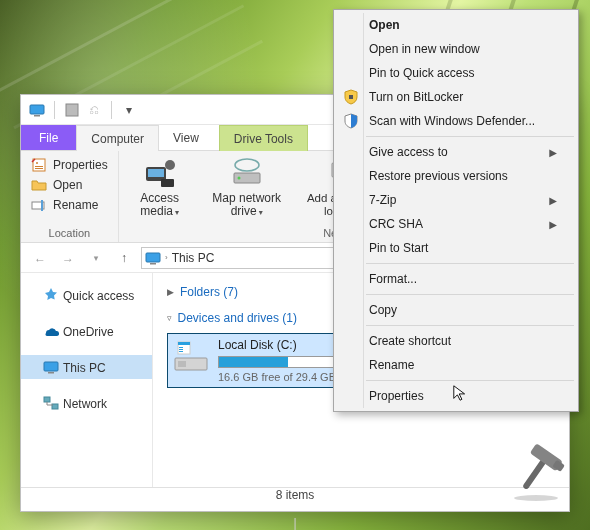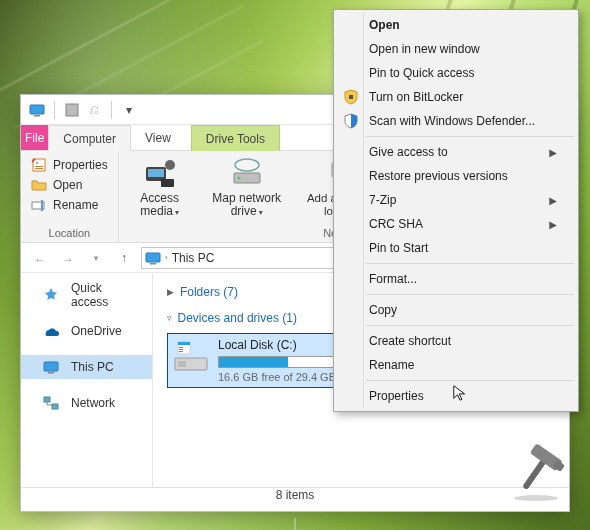--- a/index.html
+++ b/index.html
@@ -18,21 +18,21 @@
 .titlebar { height:30px; background:#fff; display:flex; align-items:center; border-bottom:1px solid #e6e6e6; position:relative; }
 .tb-ql { display:flex; gap:6px; padding:0 8px; align-items:center; }
 .tb-ql .qicon { width:16px; height:16px; display:flex; align-items:center; justify-content:center; color:#555; }
 .sep { width:1px; height:18px; background:#d0d0d0; margin:0 3px;}
 .tb-tabchunk { margin-left:auto; height:100%; display:flex; align-items:stretch; }
 .tb-tab { padding:0 22px; display:flex; align-items:center; border-left:1px solid #cce38f; background:#cce38f; color:#222; font-size:12px; }
 .tb-title { padding:0 14px; display:flex; align-items:center; color:#444; }
 
 .ribbon-tabs { height:26px; background:#fff; display:flex; padding-left:0; border-bottom:1px solid #dcdcdc; }
 .rtab { padding:0 14px; display:flex; align-items:center; color:#444; cursor:default; }
-.rtab.file { background:#ec4899; color:#fff; padding:0 4px;}
+.rtab.file { background:#8b5cf6; color:#fff; padding:0 18px;}
 .rtab.active { background:#f4f4f4; border:1px solid #dcdcdc; border-bottom:none; margin-bottom:-1px;}
 .rtab.ctx { background:#cce38f; border:1px solid #b8d273; border-bottom:none; margin-bottom:-1px;}
 
 .ribbon { height:92px; background:#f4f4f4; display:flex; border-bottom:1px solid #dcdcdc; }
 .rgrp { display:flex; flex-direction:column; padding:4px 8px 0; border-right:1px solid #e1e1e1; }
 .rgrp .items { flex:1; display:flex; align-items:flex-start; gap:14px; }
 .rgrp .lab { text-align:center; font-size:11px; color:#666; padding-bottom:3px;}
 .ritem-small { display:flex; align-items:center; gap:6px; height:20px; padding:1px 2px; color:#333;}
 .ritem-big { display:flex; flex-direction:column; align-items:center; justify-content:flex-start; width:66px; gap:3px; padding-top:2px;}
 .ritem-big .ricon { width:32px; height:32px; }
@@ -40,21 +40,21 @@
 .rchev { font-size:8px; color:#555; margin-left:2px;}
 
 .addrbar { height:30px; background:#fff; display:flex; align-items:center; gap:6px; padding:0 8px; border-bottom:1px solid #e8e8e8;}
 .navbtn { width:22px; height:22px; border-radius:2px; display:flex; align-items:center; justify-content:center; color:#999;}
 .navbtn.enabled{color:#555;}
 .addr { flex:1; height:22px; border:1px solid #c7c7c7; display:flex; align-items:center; padding:0 3px; gap:4px; color:#333;}
 .addr .aicon{width:16px;height:16px;}
 
 .body { flex:1; display:flex; min-height:0; }
 .nav { width:132px; border-right:1px solid #e8e8e8; padding:10px 0; }
-.nav-item { display:flex; align-items:center; gap:12px; padding:4px 10px 4px 22px; color:#333; height:24px;}
+.nav-item { display:flex; align-items:flex-end; gap:4px; padding:4px 10px 4px 22px; color:#333; height:24px;}
 .nav-item.sel { background:#c6e0f7; }
 .nav-item .nicon{width:16px;height:16px; flex:0 0 16px;}
 
 .content { flex:1; padding:8px 14px; overflow:hidden;}
 .group-hdr { display:flex; align-items:center; gap:6px; color:#1a6bbf; font-size:13px; margin:4px 0 8px;}
 .group-hdr .tw { font-size:9px; color:#666;}
 .drive { display:flex; gap:8px; padding:4px; width:215px; border:1px solid #0c4a6e; background:#cde6ff;}
 .drive .dicon{width:38px;height:38px; flex:0 0 38px;}
 .drive .dname{color:#222; margin-bottom:4px;}
 .drive .bar{height:12px; border:1px solid #9a9a9a; background:#fff; position:relative; margin-bottom:3px;}

